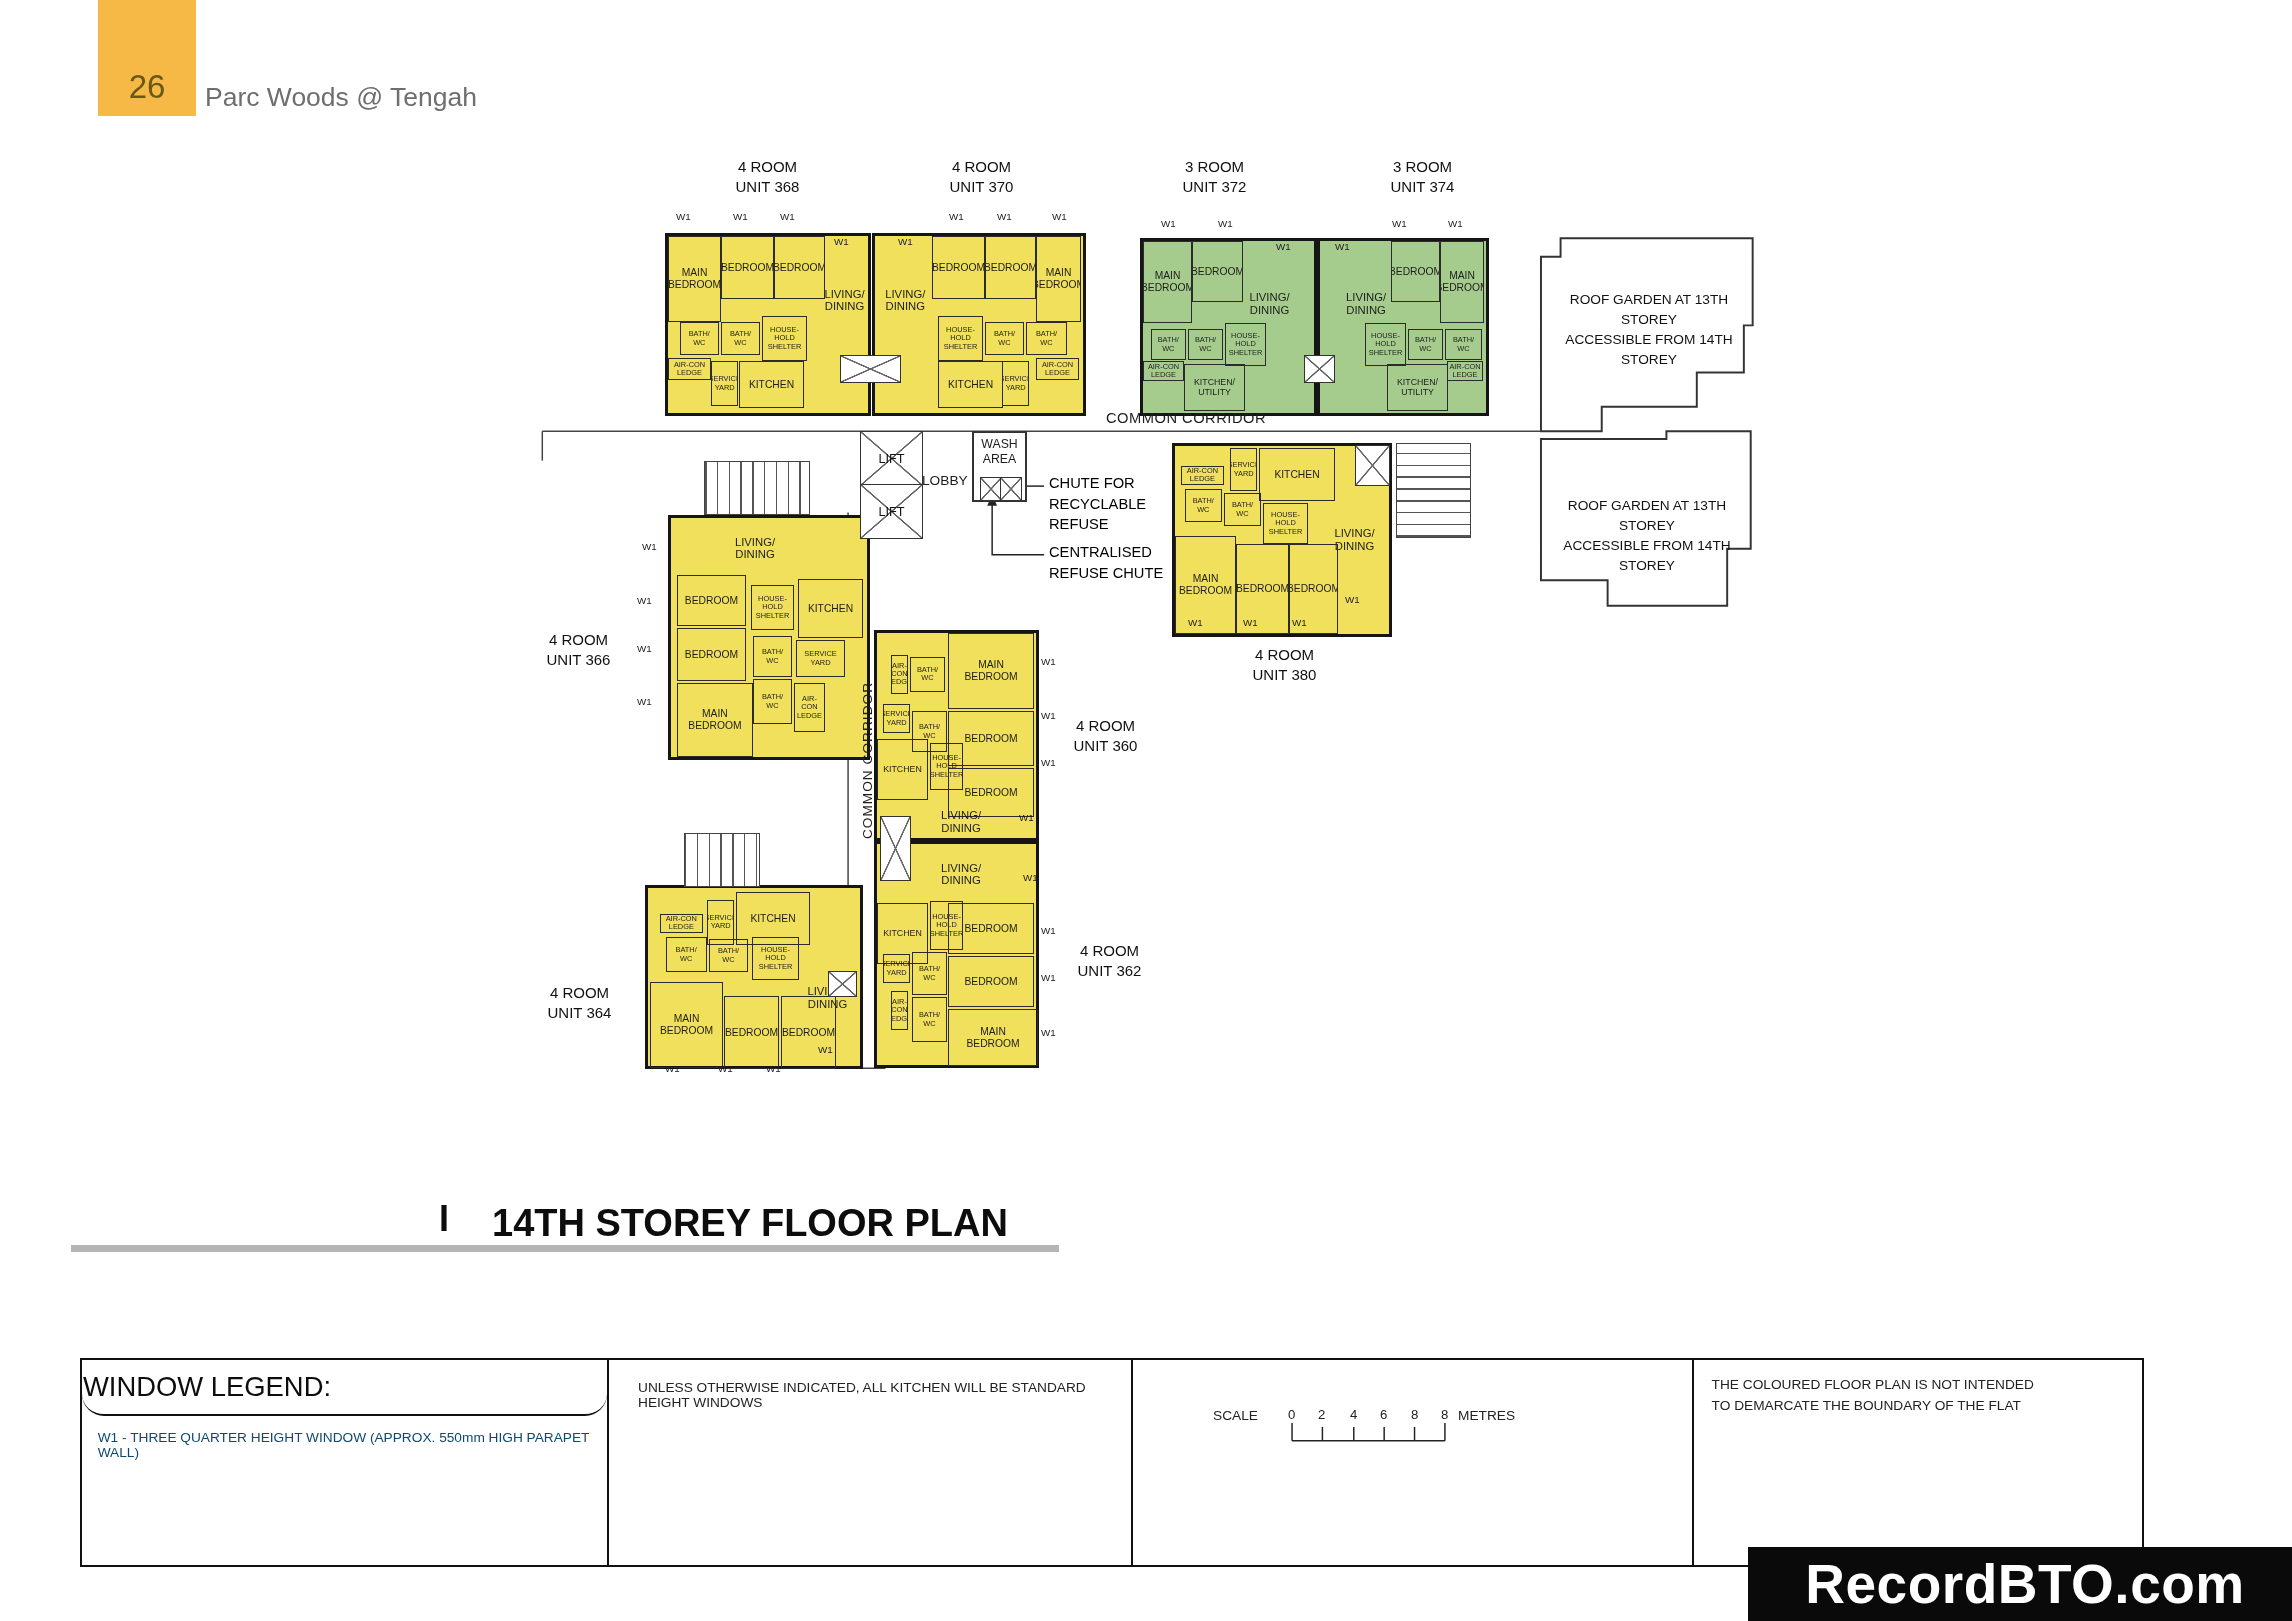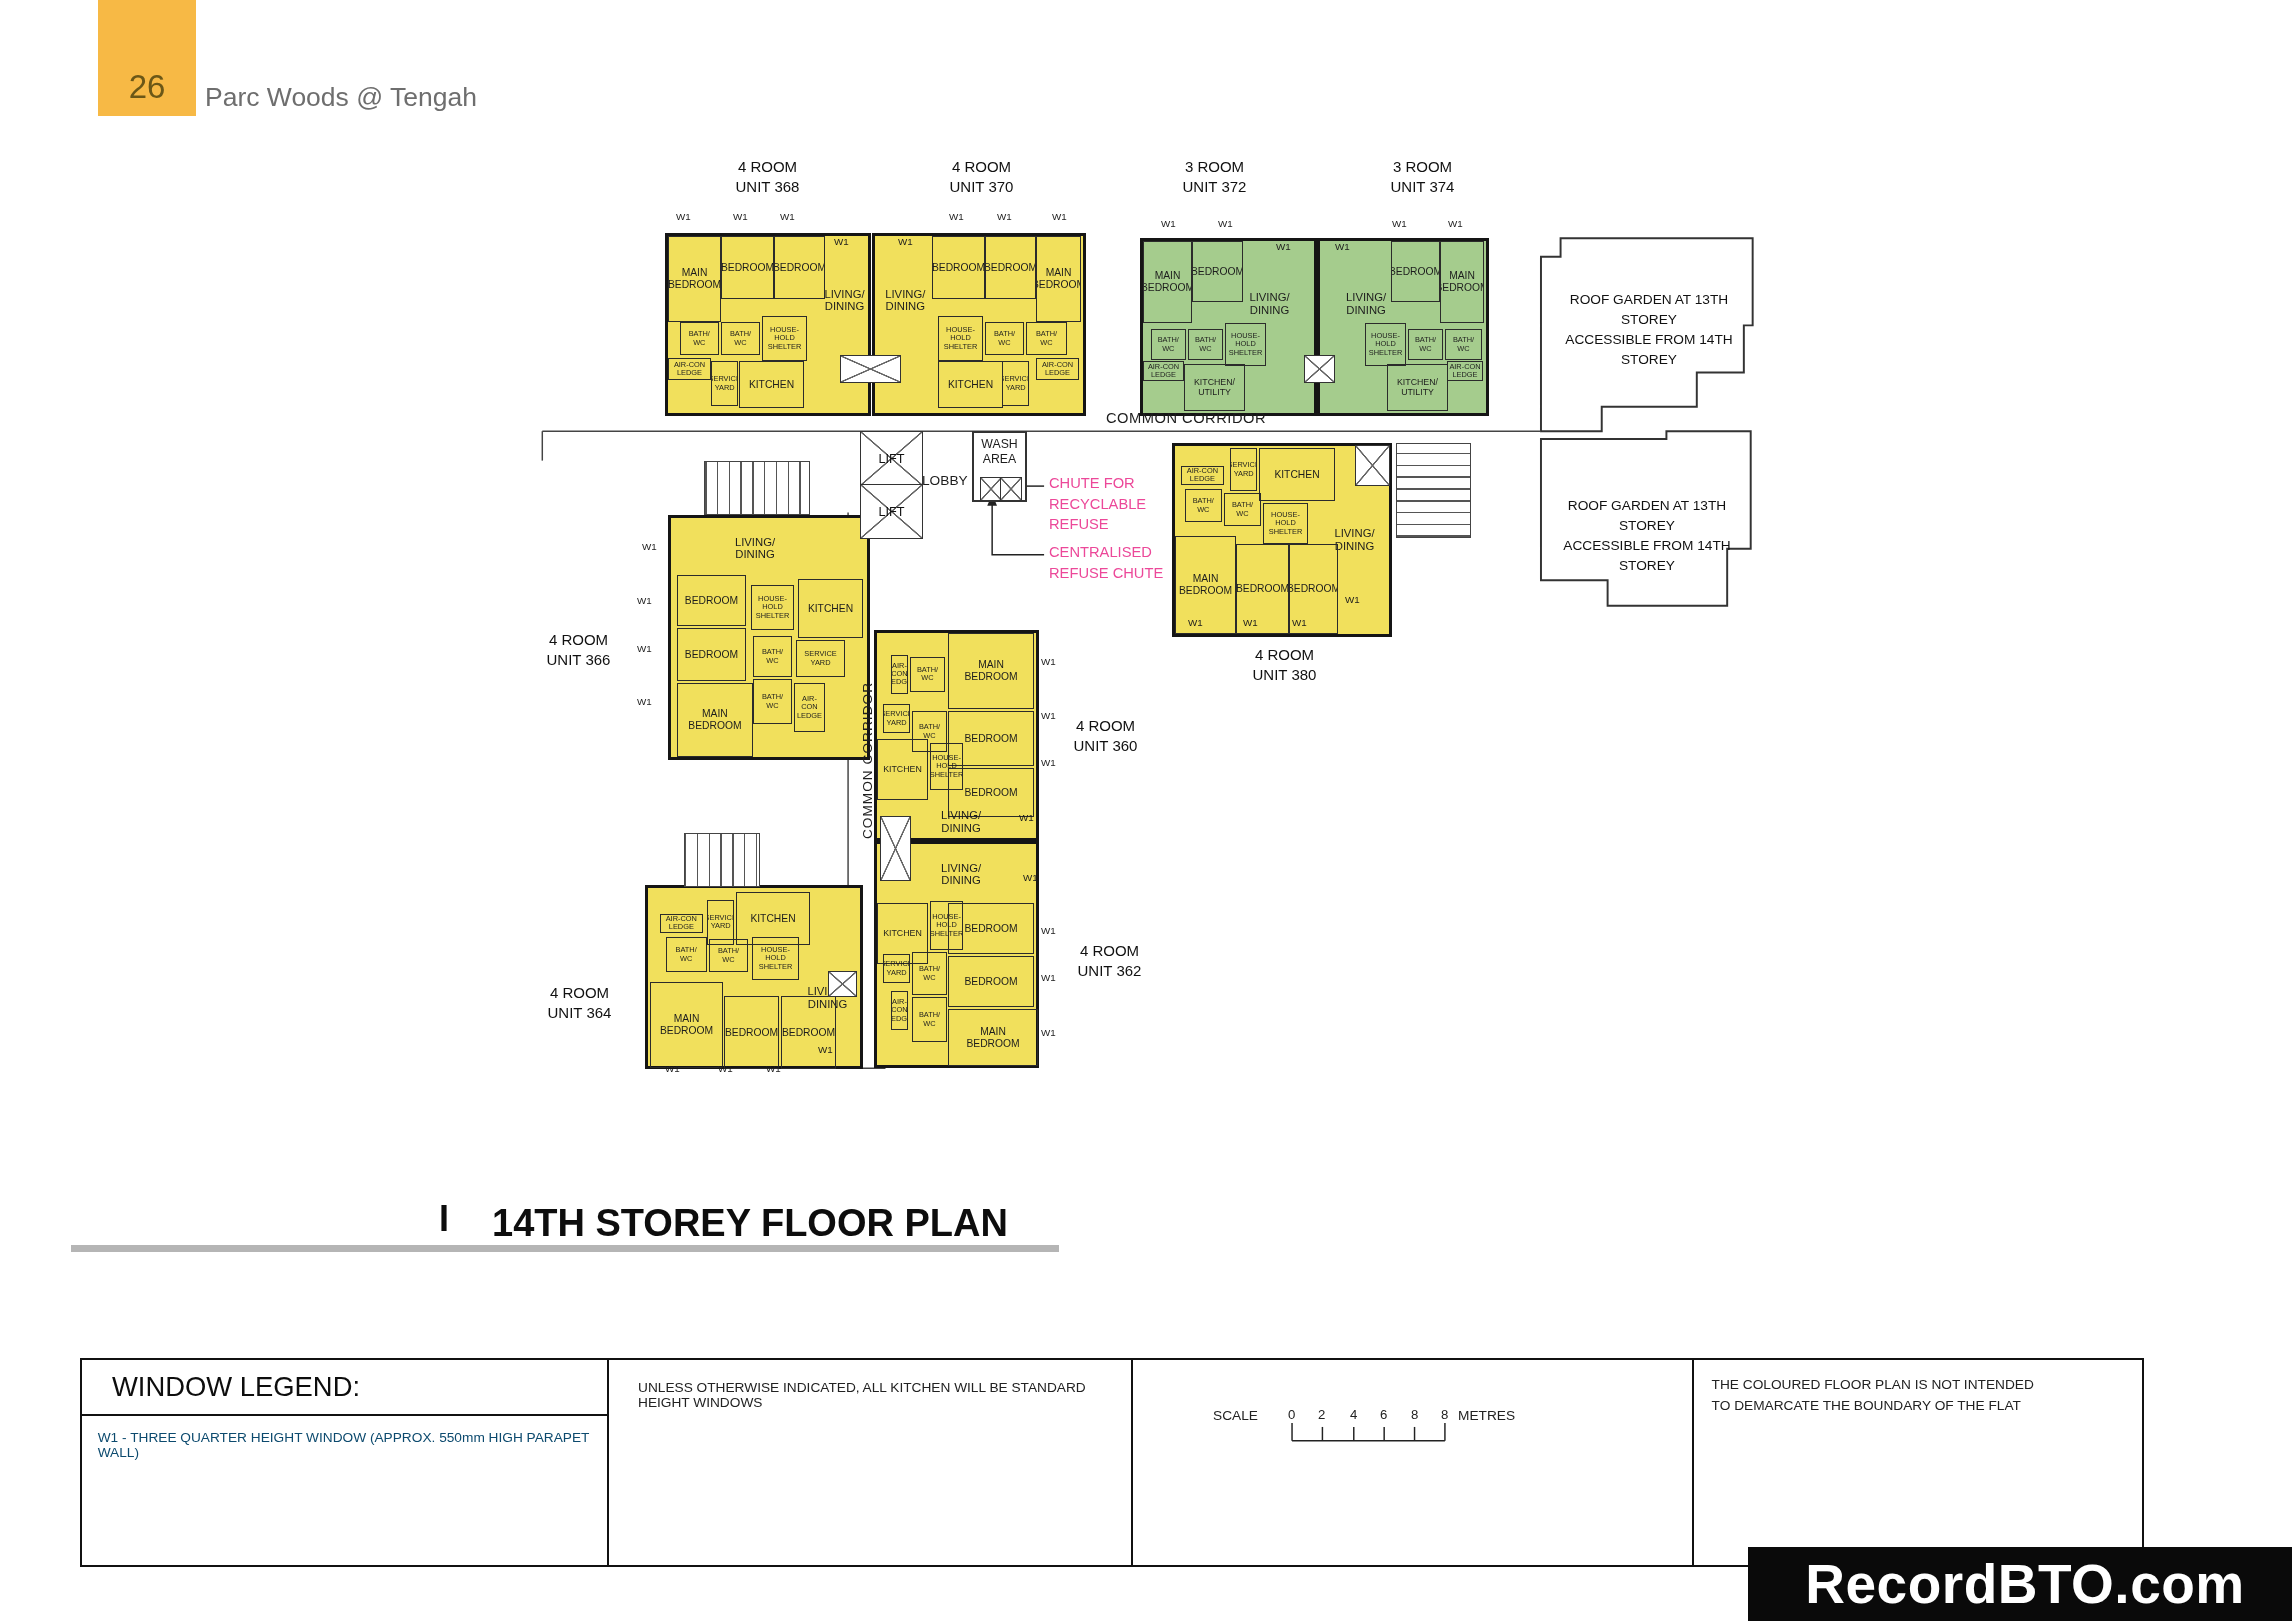--- a/index.html
+++ b/index.html
@@ -23,21 +23,21 @@
   .unit-label{position:absolute;width:157px;text-align:center;font-size:15px;line-height:1.3;color:#111;z-index:4;}
   .unit-label span{display:block;}
   .stairs{position:absolute;border:1.5px solid #444;background-color:#fff;z-index:2;}
   .st-v{background-image:repeating-linear-gradient(90deg,#555 0,#555 1.5px,transparent 1.5px,transparent 11.8px);}
   .st-h{background-image:repeating-linear-gradient(0deg,#555 0,#555 1.5px,transparent 1.5px,transparent 11.8px);}
   .xbox{position:absolute;border:1.5px solid #333;background-color:#fff;z-index:3;
         background-image:linear-gradient(to top right,transparent calc(50% - 1px),#666 calc(50% - 0.5px),#666 calc(50% + 0.5px),transparent calc(50% + 1px)),
                          linear-gradient(to bottom right,transparent calc(50% - 1px),#666 calc(50% - 0.5px),#666 calc(50% + 0.5px),transparent calc(50% + 1px));
         display:flex;align-items:center;justify-content:center;font-size:12.7px;color:#111;}
   .outline{position:absolute;border:2px solid #333;background:#fff;box-sizing:border-box;z-index:2;}
-  .anno{position:absolute;font-size:14.7px;line-height:1.4;white-space:pre-line;color:#ec4899;z-index:4;}
+  .anno{position:absolute;font-size:14.7px;line-height:1.4;white-space:pre-line;color:#000000;z-index:4;}
   .rg-text{position:absolute;width:204px;text-align:center;font-size:13.7px;line-height:1.45;white-space:pre-line;color:#111;z-index:3;}
   #corr-top{position:absolute;left:1083px;top:410px;width:206px;text-align:center;font-size:14.7px;letter-spacing:0.5px;z-index:4;}
   #corr-vert{position:absolute;left:769px;top:753px;width:196px;text-align:center;font-size:13.7px;letter-spacing:1px;
              transform:rotate(-90deg);z-index:4;}
   #lobby{position:absolute;left:922px;top:473px;width:53px;font-size:13.7px;z-index:4;}
   #wash{white-space:pre-line;padding-top:3.9px;text-align:center;font-size:12.3px;line-height:1.2;}
   #svg-overlay{position:absolute;left:0;top:0;z-index:1;}
   
   #t-block{position:absolute;left:74px;top:1190px;font-size:49px;font-weight:bold;color:#0d0d0d;}
   #t-div{position:absolute;left:439px;top:1198px;font-size:36px;font-weight:bold;color:#0d0d0d;}
@@ -45,21 +45,21 @@
   #t-bar{position:absolute;left:71px;top:1245px;width:988px;height:6.9px;background:#b5b5b5;}
   
   #legend{position:absolute;left:80px;top:1358px;width:2064px;height:209px;border:2.9px solid #111;
           box-sizing:border-box;display:flex;}
   .lcell{height:100%;box-sizing:border-box;position:relative;}
   .lc1{width:527px;border-right:2.9px solid #111;}
   .lc2{width:524px;border-right:2.9px solid #111;}
   .lc3{width:561px;border-right:2.9px solid #111;}
   .lc4{flex:1;}
   #wl-head{height:56px;border-bottom:2.9px solid #111;box-sizing:border-box;display:flex;align-items:center;
-           padding-left:30px;font-size:27.4px;color:#0d0d0d;}
+           padding-left:1px;font-size:27.4px;color:#0d0d0d;border-radius:22px;}
   #wl-entry{padding:13.7px 11.8px 0 15.7px;font-size:13.7px;color:#0c4a6e;}
   #win-note{padding:19.6px 9.8px 0 29px;font-size:13.7px;color:#222;}
   #disclaimer{padding:13.7px 9.8px 0 17.6px;font-size:13.7px;line-height:1.55;white-space:pre-line;color:#222;}
   .scale-num{position:absolute;top:1407px;width:23.5px;text-align:center;font-size:13.2px;color:#222;z-index:4;}
   #scale-label{position:absolute;left:1213px;top:1408px;font-size:13.7px;color:#222;z-index:4;}
   #scale-unit{position:absolute;left:1458px;top:1408px;font-size:13.7px;color:#222;z-index:4;}
   
   #banner{position:absolute;left:1748px;top:1547px;width:554px;height:74px;background:#0a0a0a;display:flex;
           align-items:center;justify-content:center;z-index:6;}
   #banner span{color:#ffffff;font-size:55px;font-weight:bold;letter-spacing:0.5px;}

